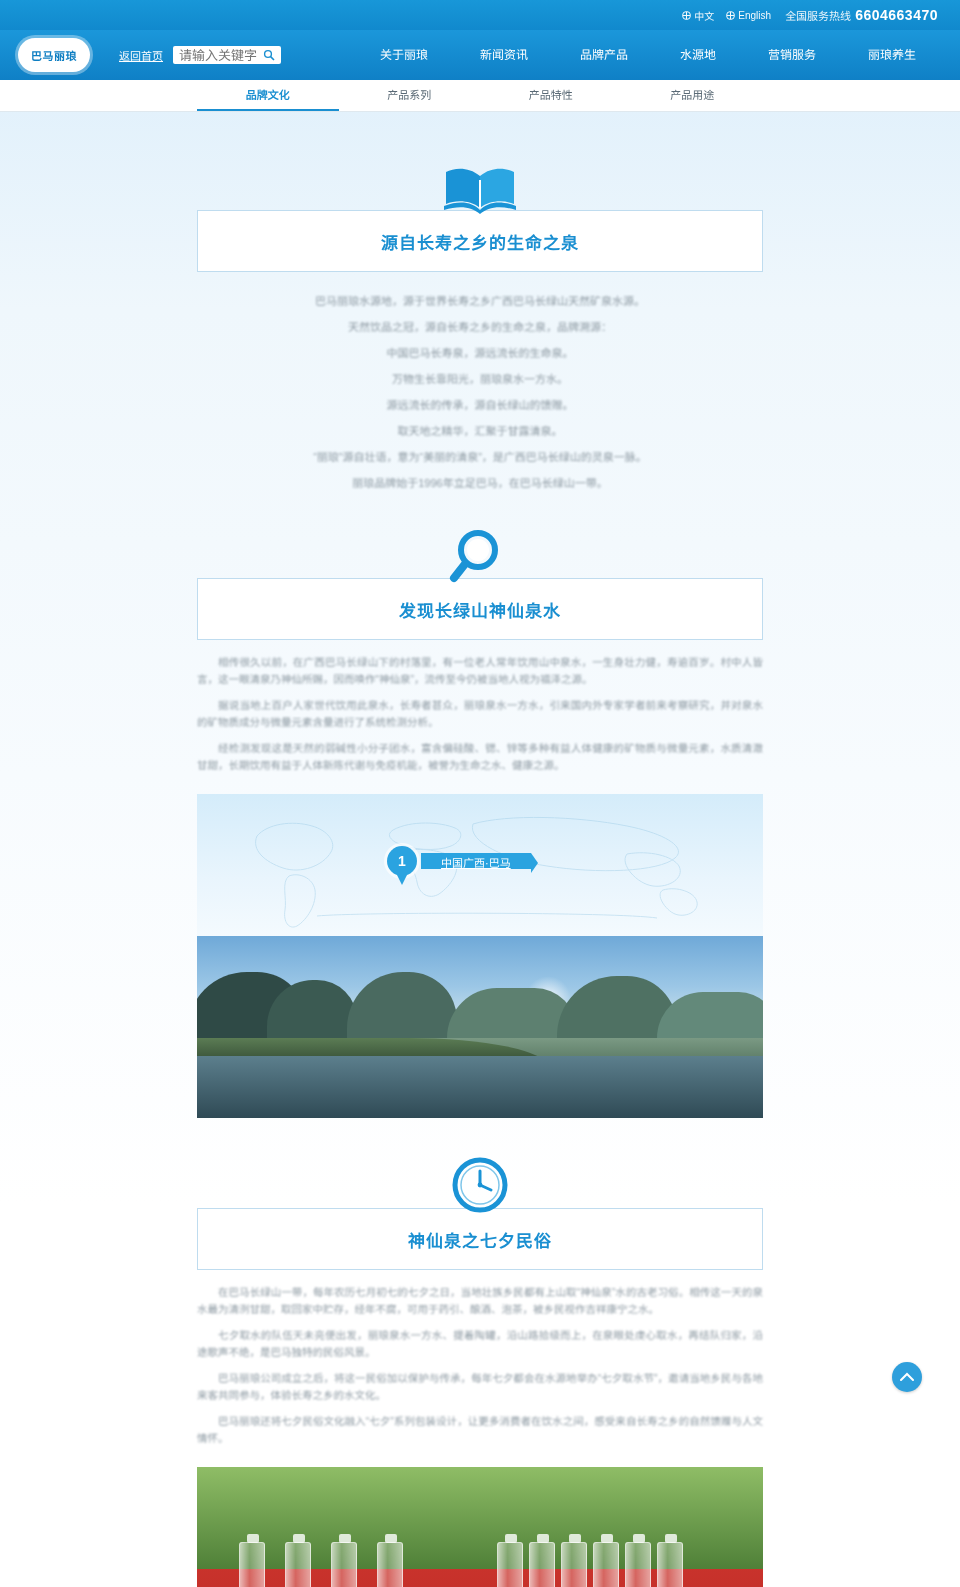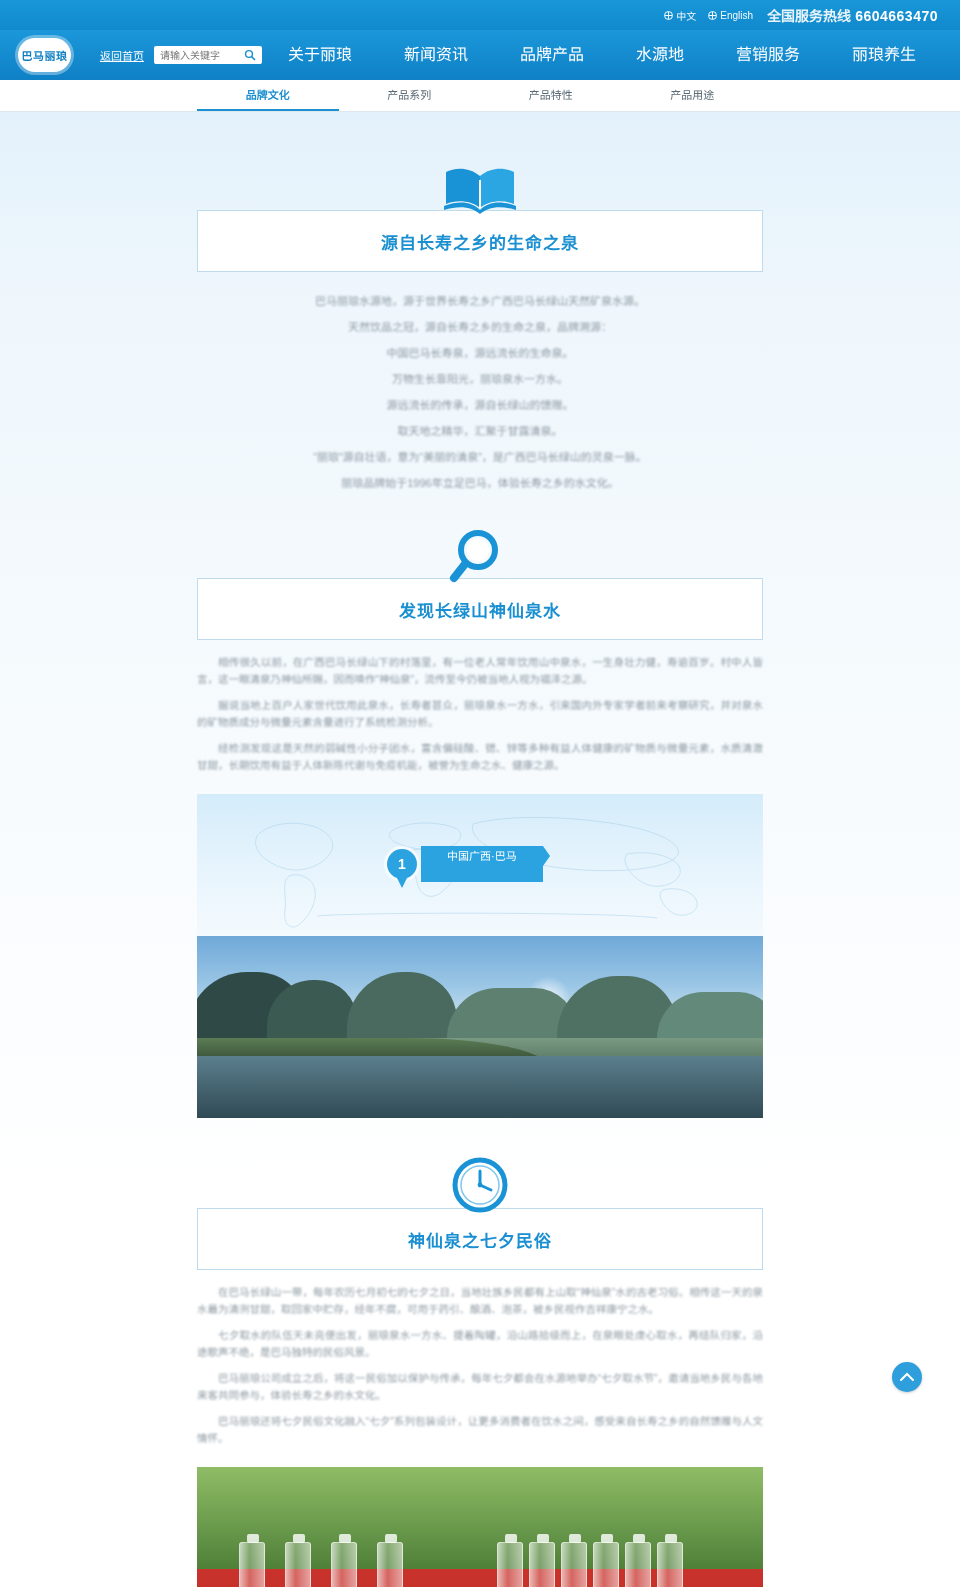--- a/index.html
+++ b/index.html
@@ -36,21 +36,21 @@
     width: 9px; height: 9px; border-radius: 50%;
     border: 1px solid #ffffff; position: relative; display: inline-block;
   }
   .globe:before {
     content: ""; position: absolute; left: 0; top: 3px; width: 7px; height: 1px; background: #fff;
   }
   .globe:after {
     content: ""; position: absolute; left: 3px; top: 0; width: 1px; height: 7px; background: #fff;
   }
   .hotline { display: flex; align-items: baseline; gap: 4px; }
-  .hotline .label { font-size: 14px; opacity: .9; font-weight: bold; }
+  .hotline .label { font-size: 11px; opacity: .9; }
   .hotline .num { font-size: 14px; font-weight: bold; letter-spacing: .5px; }
 
   
   .header {
     height: 50px;
     background: #1a8fd1;
     background: linear-gradient(180deg,#1b97da,#0f80c6);
     display: flex;
     align-items: center;
     position: relative;
@@ -71,34 +71,34 @@
   .searchbox {
     margin-left: 10px;
     width: 108px; height: 18px;
     background: #ffffff;
     border-radius: 2px;
     display: flex; align-items: center;
     padding: 0 4px;
     position: relative;
   }
   .searchbox input {
-    border: 0; outline: none; width: 84px; font-size: 10px; color: #9aa4ad;
+    border: 0; outline: none; width: 84px; font-size: 13px; color: #9aa4ad;
     font-family: "Liberation Sans", sans-serif;
   }
   .search-icon {
     width: 18px; height: 18px; display: flex; align-items: center; justify-content: center;
     cursor: pointer;
   }
   .search-icon svg { display: block; }
   .mainnav {
     display: flex; align-items: center; gap: 0;
     margin-left: auto; margin-right: 18px;
   }
   .mainnav a {
-    color: #ffffff; text-decoration: none; font-size: 16px;
+    color: #ffffff; text-decoration: none; font-size: 12px;
     padding: 0 26px; line-height: 50px; white-space: nowrap; text-align: center;
   }
 
   
   .subnav {
     height: 32px;
     background: #ffffff;
     border-bottom: 1px solid #dfe8ee;
     display: flex;
     justify-content: center;
@@ -162,22 +162,23 @@
     box-shadow: 0 0 0 3px rgba(255,255,255,.65);
     position: relative;
   }
   .pin .circle:after {
     content: ""; position: absolute; bottom: -9px; left: 50%; margin-left: -5px;
     border-left: 5px solid transparent; border-right: 5px solid transparent;
     border-top: 10px solid #2aa3e0;
   }
   .pin .tag {
     background: #2aa3e0; color: #ffffff; font-size: 11px;
-    height: 36px; line-height: 20px; padding: 0 26px; margin-left: 4px;
-    position: relative;
+    height: 16px; line-height: 20px; padding: 0 20px; margin-left: 4px;
+    position: relative;
+    text-decoration: underline;
   }
   .pin .tag:after {
     content: ""; position: absolute; right: -7px; top: 0;
     border-top: 10px solid transparent; border-bottom: 10px solid transparent;
     border-left: 7px solid #2aa3e0;
   }
 
   
   .photo {
     width: 566px; height: 182px; margin: 0 auto; position: relative; overflow: hidden;
@@ -298,21 +299,21 @@
         </div>
       </div>
       <div class="para-center blur">
         <p>巴马丽琅水源地，源于世界长寿之乡广西巴马长绿山天然矿泉水源。</p>
         <p>天然饮品之冠，源自长寿之乡的生命之泉，品牌溯源：</p>
         <p>中国巴马长寿泉，源远流长的生命泉。</p>
         <p>万物生长靠阳光，丽琅泉水一方水。</p>
         <p>源远流长的传承，源自长绿山的馈赠。</p>
         <p>取天地之精华，汇聚于甘露清泉。</p>
         <p>“丽琅”源自壮语，意为“美丽的清泉”，是广西巴马长绿山的灵泉一脉。</p>
-        <p>丽琅品牌始于1996年立足巴马，体验长寿之乡的水文化。</p>
+        <p>丽琅品牌始于1996年立足巴马，在巴马长绿山一带。</p>
       </div>
     </div>
 
     <div class="wrap">
       <div class="section-head" style="margin-top:28px;">
         <div class="icon-badge">
           <svg width="84" height="58" viewBox="0 0 84 58">
             <circle cx="40" cy="24" r="17" fill="none" stroke="#1a93d6" stroke-width="6"></circle>
             <circle cx="40" cy="24" r="11" fill="#ffffff"></circle>
             <line x1="27" y1="38" x2="16" y2="52" stroke="#1a93d6" stroke-width="8" stroke-linecap="round"></line>

